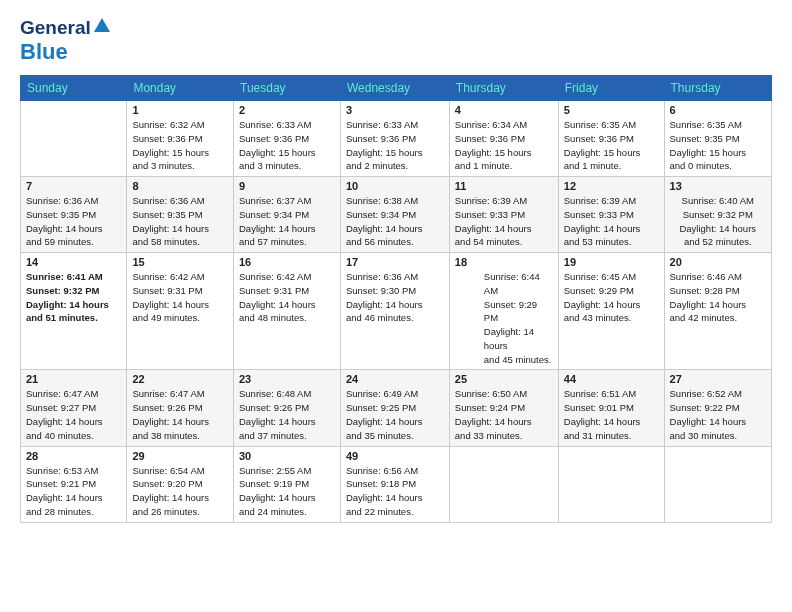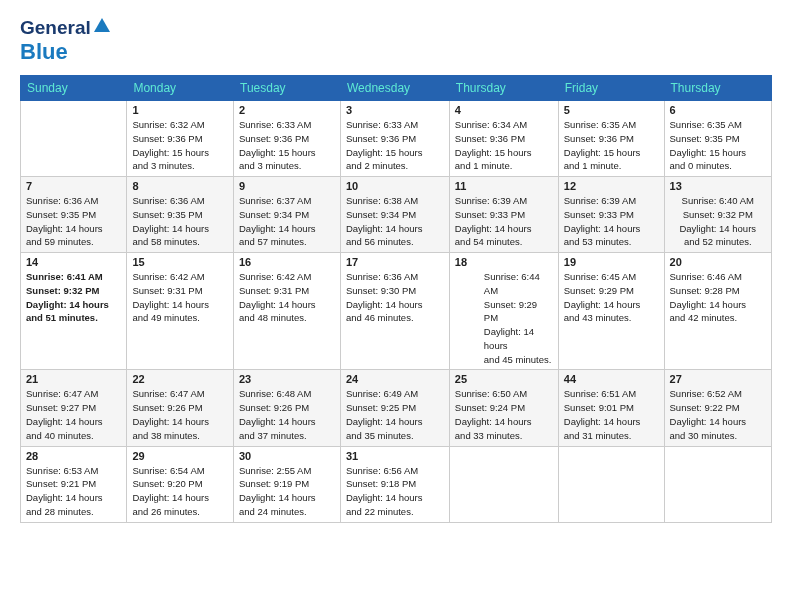--- a/index.html
+++ b/index.html
@@ -332,21 +332,21 @@
 and 26 minutes.</div>
           </td>
           <td>
             <span class="day-num">30</span>
             <div class="day-info" style="white-space: pre-line;">Sunrise: 2:55 AM
 Sunset: 9:19 PM
 Daylight: 14 hours
 and 24 minutes.</div>
           </td>
           <td>
-            <span class="day-num">31</span>
+            <span class="day-num">49</span>
             <div class="day-info" style="white-space: pre-line;">Sunrise: 6:56 AM
 Sunset: 9:18 PM
 Daylight: 14 hours
 and 22 minutes.</div>
           </td>
           <td class="empty-cell"></td>
           <td class="empty-cell"></td>
           <td class="empty-cell"></td>
         </tr>
       </tbody>

